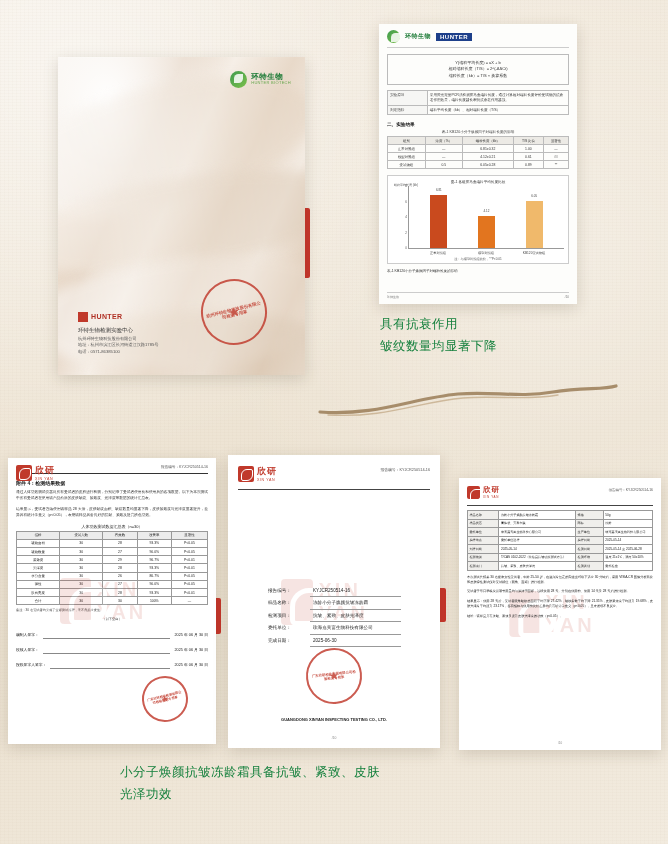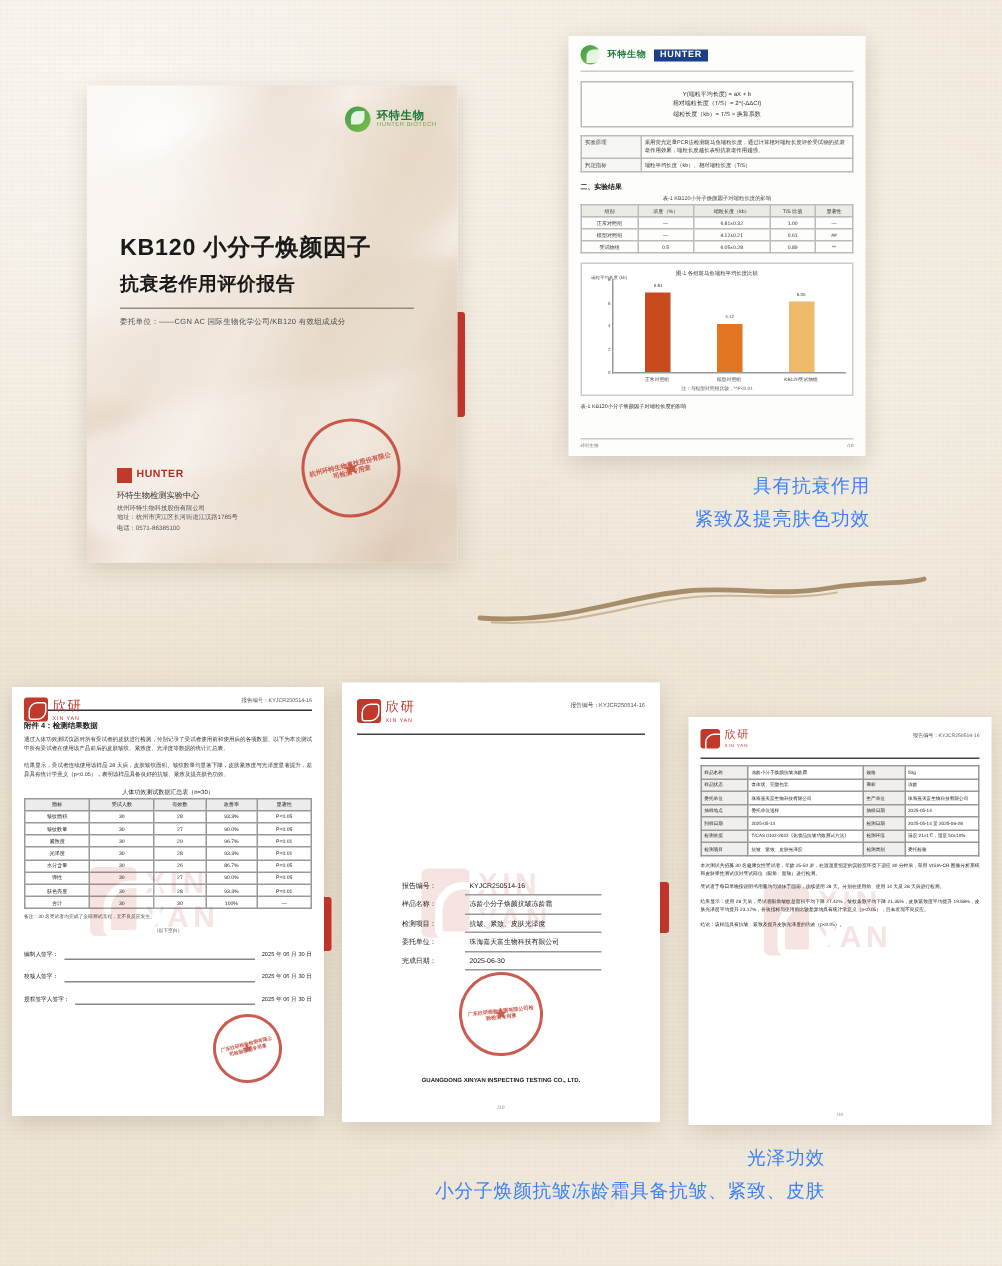--- a/index.html
+++ b/index.html
@@ -149,21 +149,21 @@
 
   .para { margin: 5px 8px 0; font-size: 3.5px; color: #333; line-height: 1.6; text-align: justify; }
   .rpt-foot {
     position: absolute; left: 8px; right: 8px; bottom: 5px;
     border-top: .5px solid #ccc; padding-top: 2px;
     display: flex; justify-content: space-between; font-size: 3px; color: #777;
   }
 
   
   .caption {
-    position: absolute; text-align: right; color: #3b82f6;
+    position: absolute; text-align: left; color: #15803d;
     font-size: 12.5px; line-height: 1.75; letter-spacing: .5px;
   }
   #caption-1 { left: 380px; top: 314px; width: 200px; }
   #caption-2 { left: 120px; top: 762px; width: 430px; }
 
   
   #brush {
     position: absolute; left: 318px; top: 382px; width: 300px; height: 40px;
   }
 
@@ -174,21 +174,21 @@
 
   .xy-logo { display: flex; align-items: center; gap: 3px; }
   .xy-mark {
     width: 16px; height: 16px; background: #c0392b; position: relative; flex: none;
     border-radius: 2px;
   }
   .xy-mark::before {
     content: ""; position: absolute; left: 3px; top: 3px; width: 10px; height: 10px;
     border: 1.6px solid #fff; border-radius: 50% 2px 50% 2px;
   }
-  .xy-cn { font-size: 9px; color: #c0392b; font-weight: normal; letter-spacing: 1px; }
+  .xy-cn { font-size: 9px; color: #c0392b; font-weight: bold; letter-spacing: 1px; }
   .xy-en { font-size: 3.6px; color: #c0392b; letter-spacing: .6px; }
 
   .wm {
     position: absolute; left: 50%; top: 50%; transform: translate(-50%,-50%);
     opacity: .13; pointer-events: none; display: flex; align-items: center; gap: 6px;
   }
   .wm .wm-mark { width: 46px; height: 46px; background: #c0392b; border-radius: 4px; position: relative; }
   .wm .wm-mark::before { content:""; position:absolute; left:9px; top:9px; width:28px; height:28px; border:5px solid #fff; border-radius: 50% 6px 50% 6px; }
   .wm .wm-txt { font-size: 20px; color: #c0392b; font-weight: bold; letter-spacing: 3px; }
 
@@ -261,26 +261,20 @@
   <div class="silk-wave sw4"></div>
 
   <div id="cover-logo">
     <div class="leaf-mark"></div>
     <div class="logo-txt">
       <div class="logo-cn">环特生物</div>
       <div class="logo-en">HUNTER BIOTECH</div>
     </div>
   </div>
 
-  <div id="cover-title-block">
-    <div id="cover-title">KB120 小分子焕颜因子</div>
-    <div id="cover-sub">抗衰老作用评价报告</div>
-    <div id="cover-rule"></div>
-    <div id="cover-desc">委托单位：——CGN AC 国际生物化学公司/KB120 有效组成成分</div>
-  </div>
 
   <div id="cover-footer">
     <div class="foot-logo">
       <div class="foot-sq"></div>
       <div class="foot-name">HUNTER</div>
     </div>
     <div class="foot-cn">环特生物检测实验中心</div>
     <div class="foot-line">杭州环特生物科技股份有限公司</div>
     <div class="foot-line">地址：杭州市滨江区长河街道江汉路1785号</div>
     <div class="foot-line">电话：0571-86385100</div>
@@ -387,21 +381,21 @@
   <div class="para">表-1 KB120小分子焕颜因子对端粒长度的影响</div>
 
   <div class="rpt-foot">
     <span>环特生物</span>
     <span>/10</span>
   </div>
 </div>
 
 <div class="caption" id="caption-1">
   <div>具有抗衰作用</div>
-  <div>紧致及提亮肤色功效</div>
+  <div>皱纹数量均显著下降</div>
 </div>
 
 <svg id="brush" viewBox="0 0 300 40">
   <path d="M2,30 C60,34 95,16 140,12 C175,9 200,16 235,10 C265,5 285,8 298,4" fill="none" stroke="#9a7d57" stroke-width="3.2" stroke-linecap="round" opacity="0.85"></path>
   <path d="M10,33 C70,36 100,20 145,16 C180,13 205,19 240,13" fill="none" stroke="#b89a72" stroke-width="1.4" stroke-linecap="round" opacity="0.6"></path>
 </svg>
 
 <div class="red-edge" style="left:209px; top:598px; width:12px; height:36px;"></div>
 <div class="red-edge" style="left:434px; top:588px; width:12px; height:34px;"></div>
 
@@ -634,15 +628,15 @@
     <div class="r-para">本次测试共招募 30 名健康女性受试者，年龄 25-50 岁，在温湿度恒定的实验室环境下适应 30 分钟后，采用 VISIA-CR 图像分析系统和皮肤弹性测试仪对受试部位（眼角、面颊）进行检测。</div>
     <div class="r-para">受试者于每日早晚按说明书用量均匀涂抹于面部，连续使用 28 天。分别在使用前、使用 14 天及 28 天后进行检测。</div>
     <div class="r-para">结果显示：使用 28 天后，受试者眼角皱纹总面积平均下降 27.42%，皱纹条数平均下降 21.35%，皮肤紧致度平均提升 19.68%，皮肤光泽度平均提升 23.17%，各项指标与使用前比较差异均具有统计学意义（p&lt;0.05），且未发现不良反应。</div>
     <div class="r-para">结论：该样品具有抗皱、紧致及提升皮肤光泽度的功效（p&lt;0.05）。</div>
   </div>
 
   <div class="dr-pg">/10</div>
 </div>
 
 <div class="caption" id="caption-2">
+  <div>小分子焕颜抗皱冻龄霜具备抗皱、紧致、皮肤</div>
   <div>光泽功效</div>
-  <div>小分子焕颜抗皱冻龄霜具备抗皱、紧致、皮肤</div>
 </div>
 
 </body></html>

